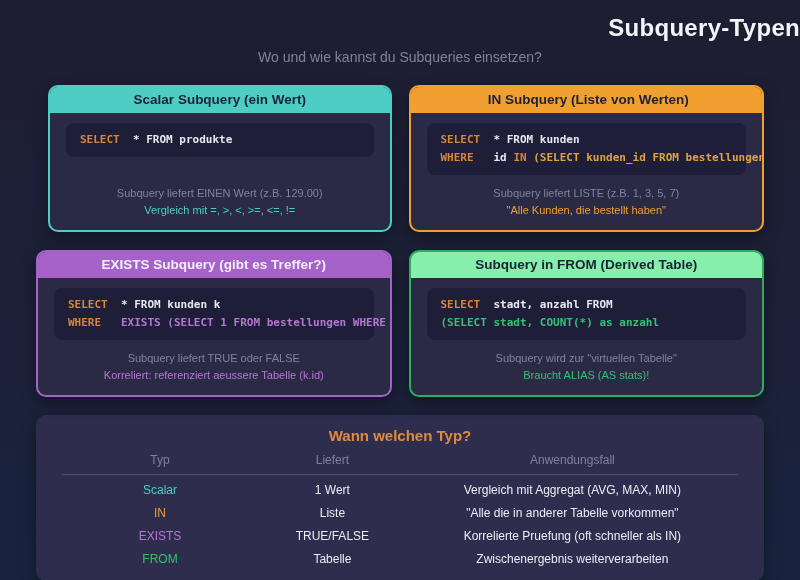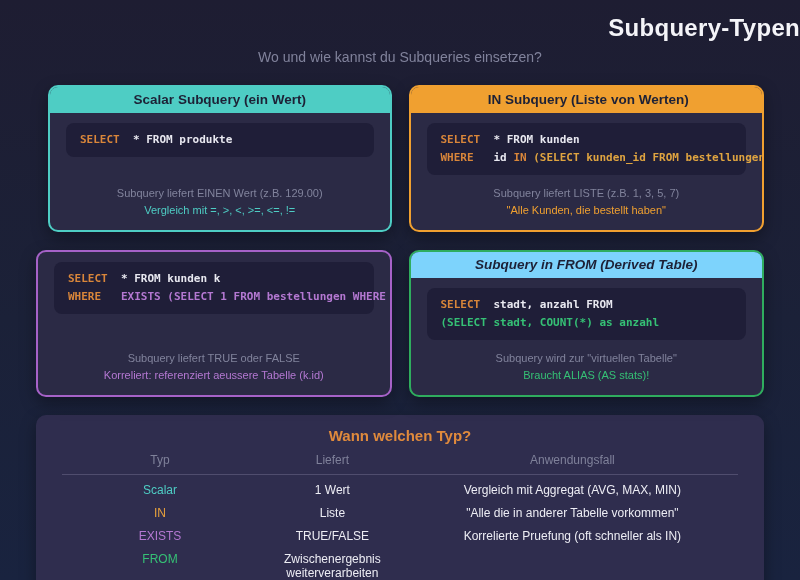--- a/index.html
+++ b/index.html
@@ -29,21 +29,21 @@
   .card-orange { border-color: #f0a030; }
   .card-purple { border-color: #a662c8; }
   .card-green  { border-color: #2fad5e; }
   .card-hdr {
     padding: 5px 8px 6px; text-align: center;
     font-size: 13.5px; font-weight: bold; flex: 0 0 auto;
   }
   .hdr-teal   { background: #4ecdc4; color: #1d2136; }
   .hdr-orange { background: #f0a030; color: #1d2136; padding-left: 12px; }
   .hdr-purple { background: #a662c8; color: #f4eff8; }
-  .hdr-green  { background: #7dd3fc; color: #1d2136; font-style: italic; }
+  .hdr-green  { background: #86efac; color: #1d2136; }
   .card-body {
     padding: 10px 16px 12px; flex: 1 1 auto;
     display: flex; flex-direction: column; min-height: 0;
   }
   .code {
     background: #1f1e38; border-radius: 8px; padding: 8px 14px;
     font-family: "DejaVu Sans Mono", monospace;
     font-size: 11px; line-height: 18px; font-weight: 600;
     white-space: pre; overflow: visible; flex: 0 0 auto;
   }
@@ -109,20 +109,21 @@
     <div class="card-body">
       <div class="code"><div><span class="c-kw">SELECT</span><span class="c-plain">  * FROM kunden</span></div><div><span class="c-kw">WHERE</span><span class="c-plain-b">   id </span><span class="c-kw">IN</span><span class="c-orange"> (SELECT kunden_id FROM bestellungen)</span></div></div>
       <div class="notes">
         <div class="note1">Subquery liefert LISTE (z.B. 1, 3, 5, 7)</div>
         <div class="note2 note2-orange">"Alle Kunden, die bestellt haben"</div>
       </div>
     </div>
   </div>
 
   <div class="card card-purple">
+    <div class="card-hdr hdr-purple">EXISTS Subquery (gibt es Treffer?)</div>
     <div class="card-body">
       <div class="code"><div><span class="c-kw">SELECT</span><span class="c-plain">  * FROM kunden k</span></div><div><span class="c-kw">WHERE</span><span class="c-plain">   </span><span class="c-purple-b">EXISTS</span><span class="c-purple"> (SELECT 1 FROM bestellungen WHERE kunden_id = k.id)</span></div></div>
       <div class="notes">
         <div class="note1">Subquery liefert TRUE oder FALSE</div>
         <div class="note2 note2-purple">Korreliert: referenziert aeussere Tabelle (k.id)</div>
       </div>
     </div>
   </div>
 
   <div class="card card-green">
@@ -152,15 +153,16 @@
 
     <div class="tbl-cell t-orange">IN</div>
     <div class="tbl-cell">Liste</div>
     <div class="tbl-cell">"Alle die in anderer Tabelle vorkommen"</div>
 
     <div class="tbl-cell t-purple">EXISTS</div>
     <div class="tbl-cell">TRUE/FALSE</div>
     <div class="tbl-cell">Korrelierte Pruefung (oft schneller als IN)</div>
 
     <div class="tbl-cell t-green">FROM</div>
+    <div class="tbl-cell">Tabelle</div>
     <div class="tbl-cell">Zwischenergebnis weiterverarbeiten</div>
   </div>
 </div>
 
 </body></html>

